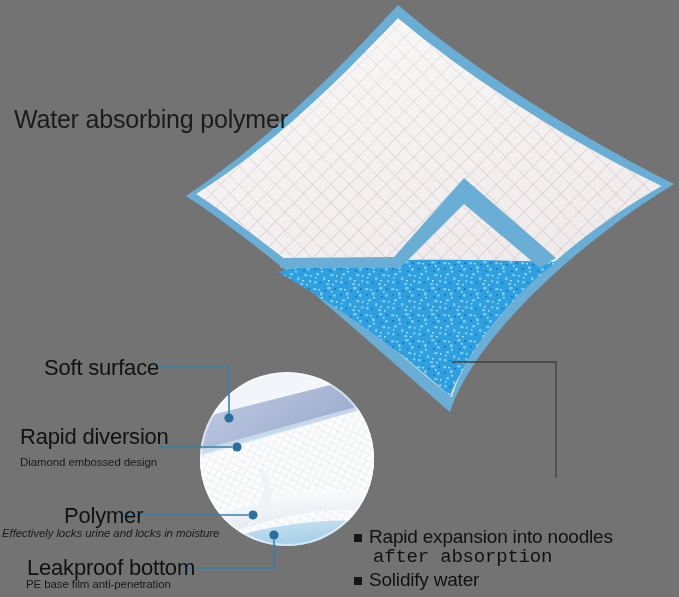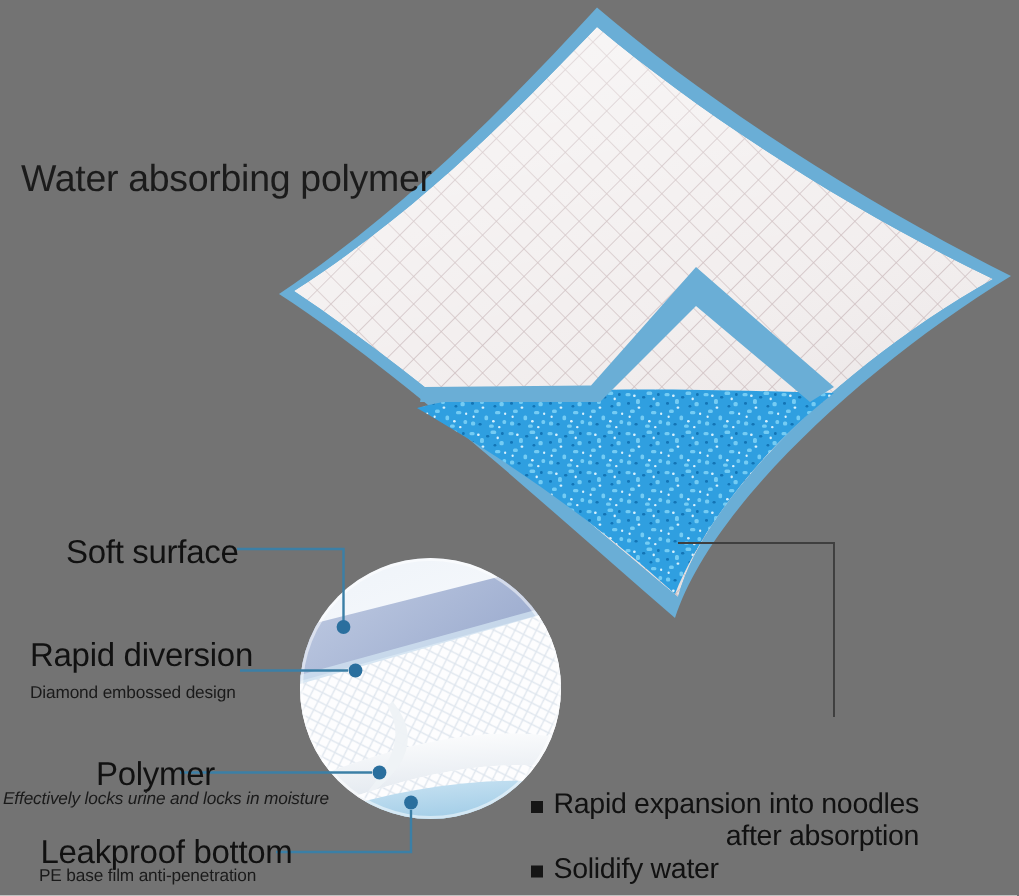--- a/index.html
+++ b/index.html
@@ -101,22 +101,23 @@
     flex: 0 0 auto;
   }
   .bullet-text {
     font-size: 19px;
     color: #111111;
     line-height: 21px;
     letter-spacing: -0.2px;
   }
   .bullet-text .l2 {
     display: block;
-    text-align: right;
+    text-align: left;
     padding-left: 4px;
+    font-family: Liberation Mono, monospace;
   }
 </style>
 </head>
 <body>
 
 <div id="stage">
 
   <svg class="abs" id="pad-illustration" viewBox="0 0 679 430">
     <defs>
 

